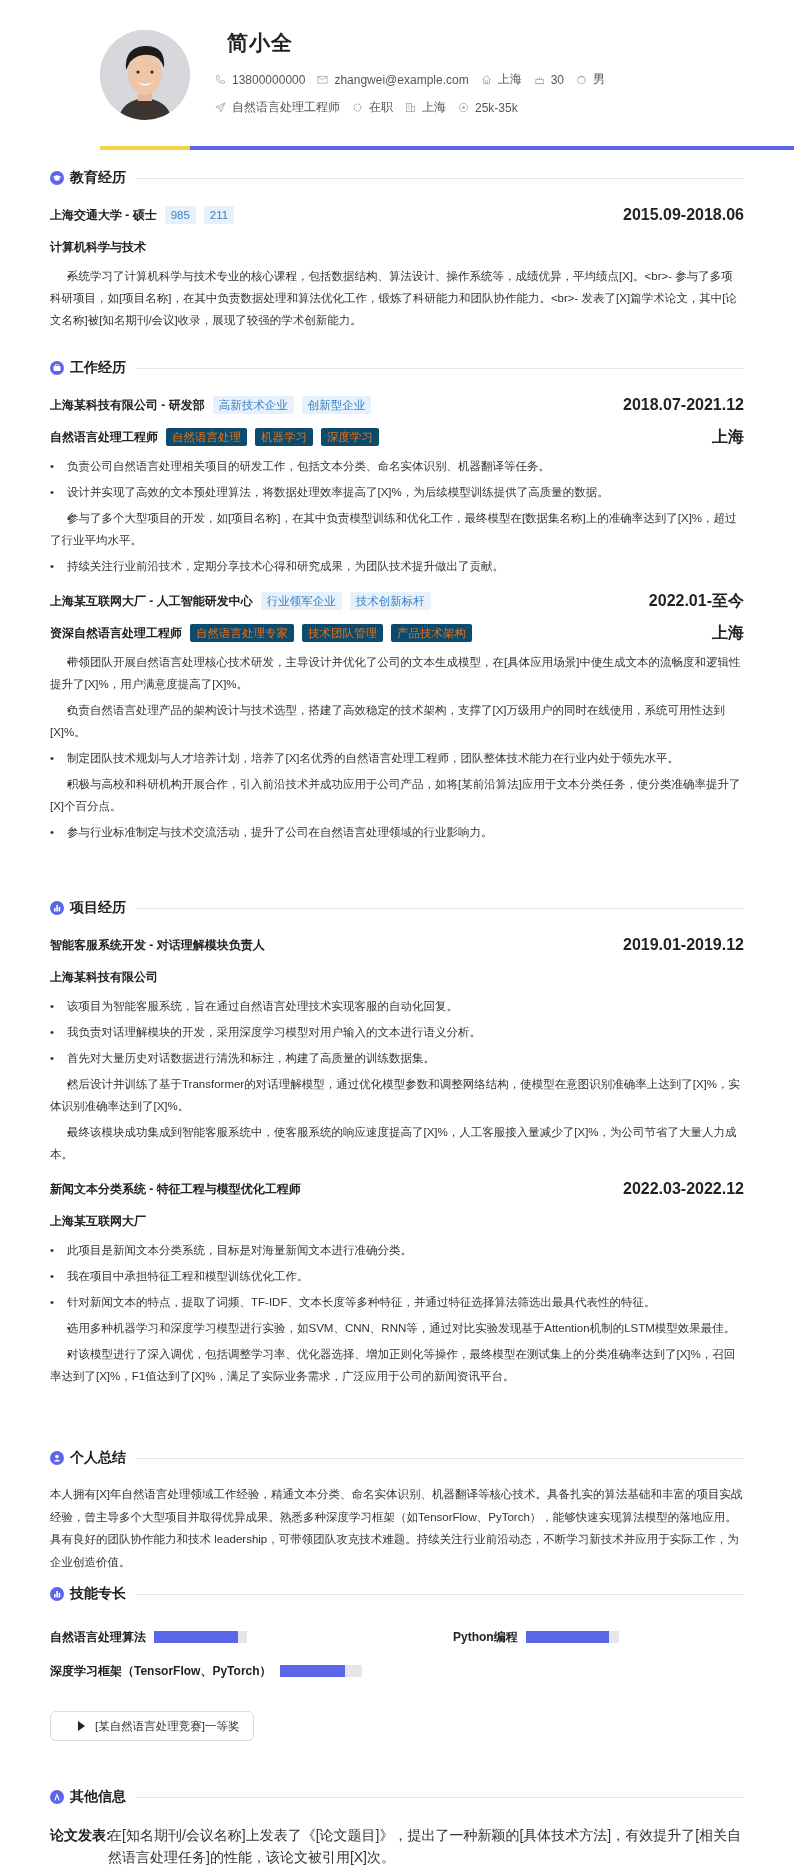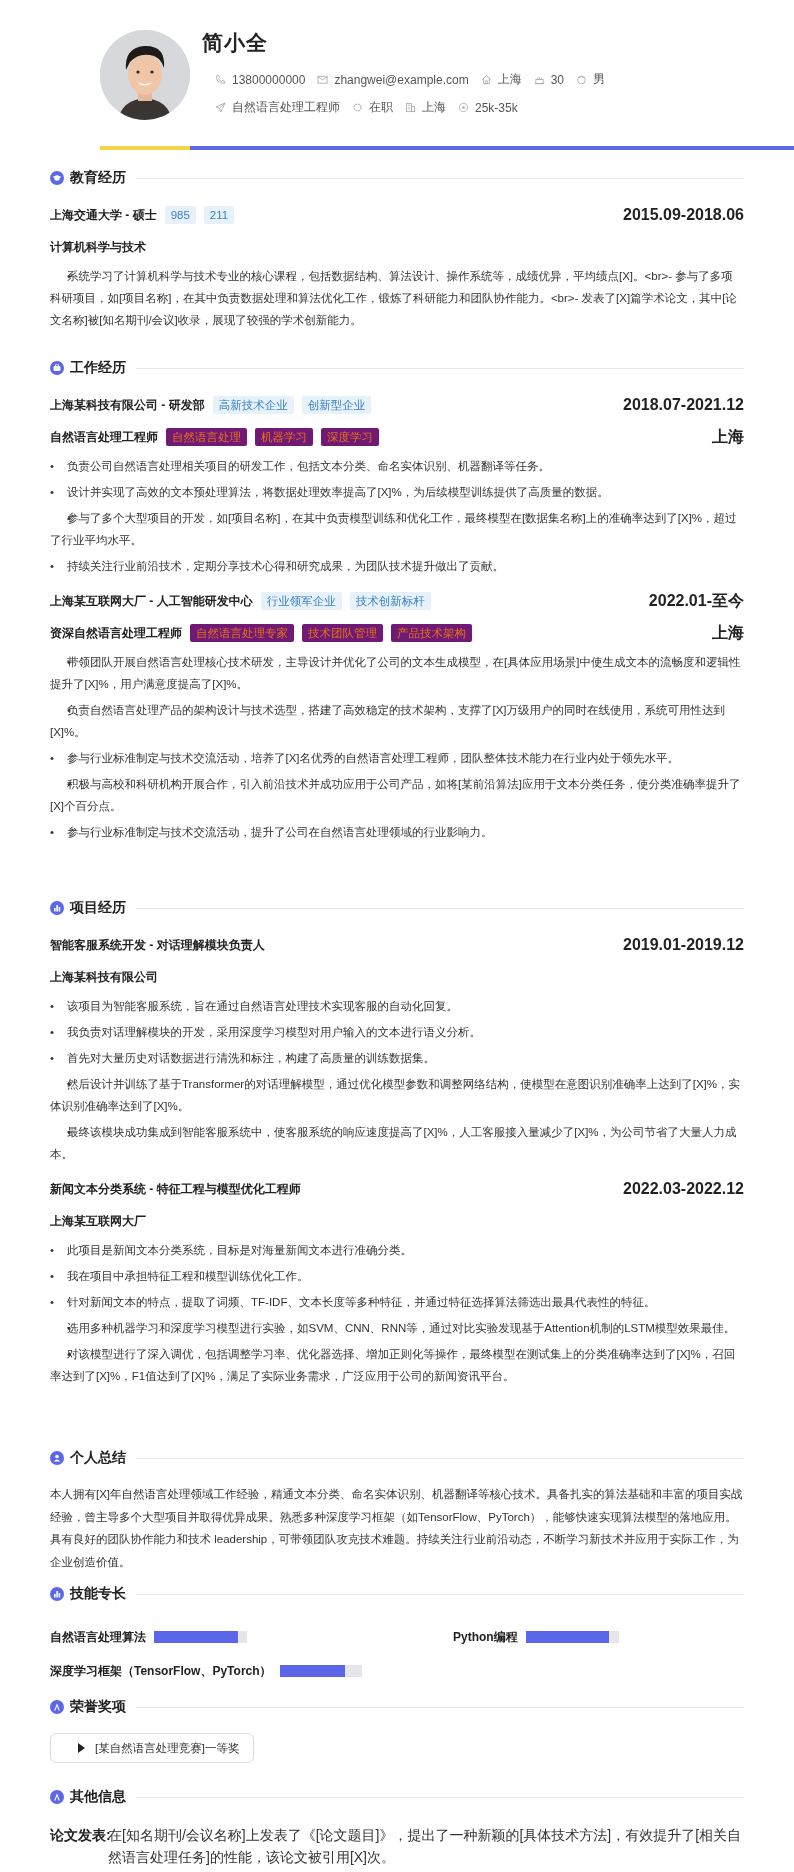--- a/index.html
+++ b/index.html
@@ -4,21 +4,21 @@
 <style>
   * { box-sizing: border-box; margin: 0; padding: 0; }
   html, body { width: 794px; height: 1872px; background: #ffffff; overflow: hidden; }
   body { font-family: "Liberation Sans", "DejaVu Sans", sans-serif; color: #222; font-size: 12px; }
   .page { position: relative; width: 794px; padding: 0 50px; }
 
   
   .header { position: relative; height: 147px; }
   .avatar { position: absolute; left: 50px; top: 30px; width: 90px; height: 90px; border-radius: 50%; background: #d6d8dc; overflow: hidden; }
   .avatar svg { width: 90px; height: 90px; display: block; }
-  .name { position: absolute; left: 152px; top: 29px; font-size: 21px; font-weight: bold; color: #222; letter-spacing: 1px; }
+  .name { position: absolute; left: 177px; top: 29px; font-size: 21px; font-weight: bold; color: #222; letter-spacing: 1px; }
   .info-line { position: absolute; left: 165px; display: flex; align-items: center; font-size: 12px; color: #555; white-space: nowrap; }
   .info-line.l1 { top: 71px; }
   .info-line.l2 { top: 99px; }
   .info-item { display: flex; align-items: center; margin-right: 12px; }
   .info-item .ic { width: 11px; height: 11px; margin-right: 6px; display: inline-block; color: #a8a8a8; }
   .info-item .ic svg { width: 11px; height: 11px; display: block; }
 
   .stripe { position: absolute; left: 50px; top: 146px; width: 694px; height: 4px; background: #5b66e8; }
   .stripe .yellow { position: absolute; left: 0; top: 0; width: 90px; height: 4px; background: #f5d547; }
 
@@ -29,21 +29,21 @@
   .sec-icon svg { width: 10px; height: 10px; display: block; }
   .sec-title { font-size: 14px; font-weight: bold; color: #222; margin-right: 10px; white-space: nowrap; }
   .sec-line { flex: 1; height: 1px; background: #e8e8ec; }
 
   .row { display: flex; align-items: center; justify-content: space-between; height: 20px; }
   .row-left { display: flex; align-items: center; }
   .row-title { font-size: 12px; font-weight: bold; color: #222; white-space: nowrap; }
   .row-right { font-size: 16px; font-weight: bold; color: #222; white-space: nowrap; }
   .tag { display: inline-block; font-size: 11.5px; padding: 1px 6px; margin-left: 8px; border-radius: 2px; line-height: 16px; }
   .tag.blue { background: #e6f1fb; color: #3a7fc3; margin-left: 8px; }
-  .tag.orange { background: #701a75; color: #e67318; }
+  .tag.orange { background: #0c4a6e; color: #e67318; }
   .subtitle { font-size: 12px; font-weight: bold; color: #222; height: 20px; line-height: 20px; }
 
   ul.bullets { list-style: none; }
   ul.bullets li { position: relative; font-size: 11.5px; color: #333; line-height: 22px; padding-left: 17px; text-indent: 0; margin-bottom: 4px; }
   ul.bullets li::before { content: "•"; position: absolute; left: 0; top: 0; color: #333; }
   ul.bullets li.wrap { padding-left: 0; text-indent: 17px; }
   ul.bullets li.wrap::before { left: 0; }
 
   .para { font-size: 11.5px; color: #333; line-height: 22.5px; }
 
@@ -250,21 +250,21 @@
           <span class="row-title">资深自然语言处理工程师</span>
           <span class="tag orange">自然语言处理专家</span>
           <span class="tag orange">技术团队管理</span>
           <span class="tag orange">产品技术架构</span>
         </div>
         <span class="row-right">上海</span>
       </div>
       <ul class="bullets" style="margin-top:8px;">
         <li class="wrap">带领团队开展自然语言处理核心技术研发，主导设计并优化了公司的文本生成模型，在[具体应用场景]中使生成文本的流畅度和逻辑性提升了[X]%，用户满意度提高了[X]%。</li>
         <li class="wrap">负责自然语言处理产品的架构设计与技术选型，搭建了高效稳定的技术架构，支撑了[X]万级用户的同时在线使用，系统可用性达到[X]%。</li>
-        <li>参与行业标准制定与技术交流活动，培养了[X]名优秀的自然语言处理工程师，团队整体技术能力在行业内处于领先水平。</li>
+        <li>制定团队技术规划与人才培养计划，培养了[X]名优秀的自然语言处理工程师，团队整体技术能力在行业内处于领先水平。</li>
         <li class="wrap">积极与高校和科研机构开展合作，引入前沿技术并成功应用于公司产品，如将[某前沿算法]应用于文本分类任务，使分类准确率提升了[X]个百分点。</li>
         <li>参与行业标准制定与技术交流活动，提升了公司在自然语言处理领域的行业影响力。</li>
       </ul>
     </div>
   </div>
 
   <div class="section" style="top:897px;">
     <div class="sec-head">
       <span class="sec-icon">
           <svg viewBox="0 0 10 10">
@@ -350,29 +350,20 @@
       <div class="skill" style="left:0; top:56px;">
         <span class="skill-name">深度学习框架（TensorFlow、PyTorch）</span>
         <div class="skill-bar" style="width:82px;">
             <div class="skill-fill" style="width: 80%;"></div>
           </div>
       </div>
     </div>
   </div>
 
   <div class="section" style="top:1696px;">
-    <div class="sec-head">
-      <span class="sec-icon">
-          <svg viewBox="0 0 10 10">
-            <path d="M5 1.2 L7.8 8.5 L6.6 8.5 L5 4.2 L3.4 8.5 L2.2 8.5 Z" fill="#fff"></path>
-          </svg>
-        </span>
-      <span class="sec-title">荣誉奖项</span>
-      <span class="sec-line"></span>
-    </div>
     <div style="margin-top:15px;">
       <div class="award">
         <span class="tri"></span>
         <span>[某自然语言处理竞赛]一等奖</span>
       </div>
     </div>
   </div>
 
   <div class="section" style="top:1786px;">
     <div class="sec-head">

